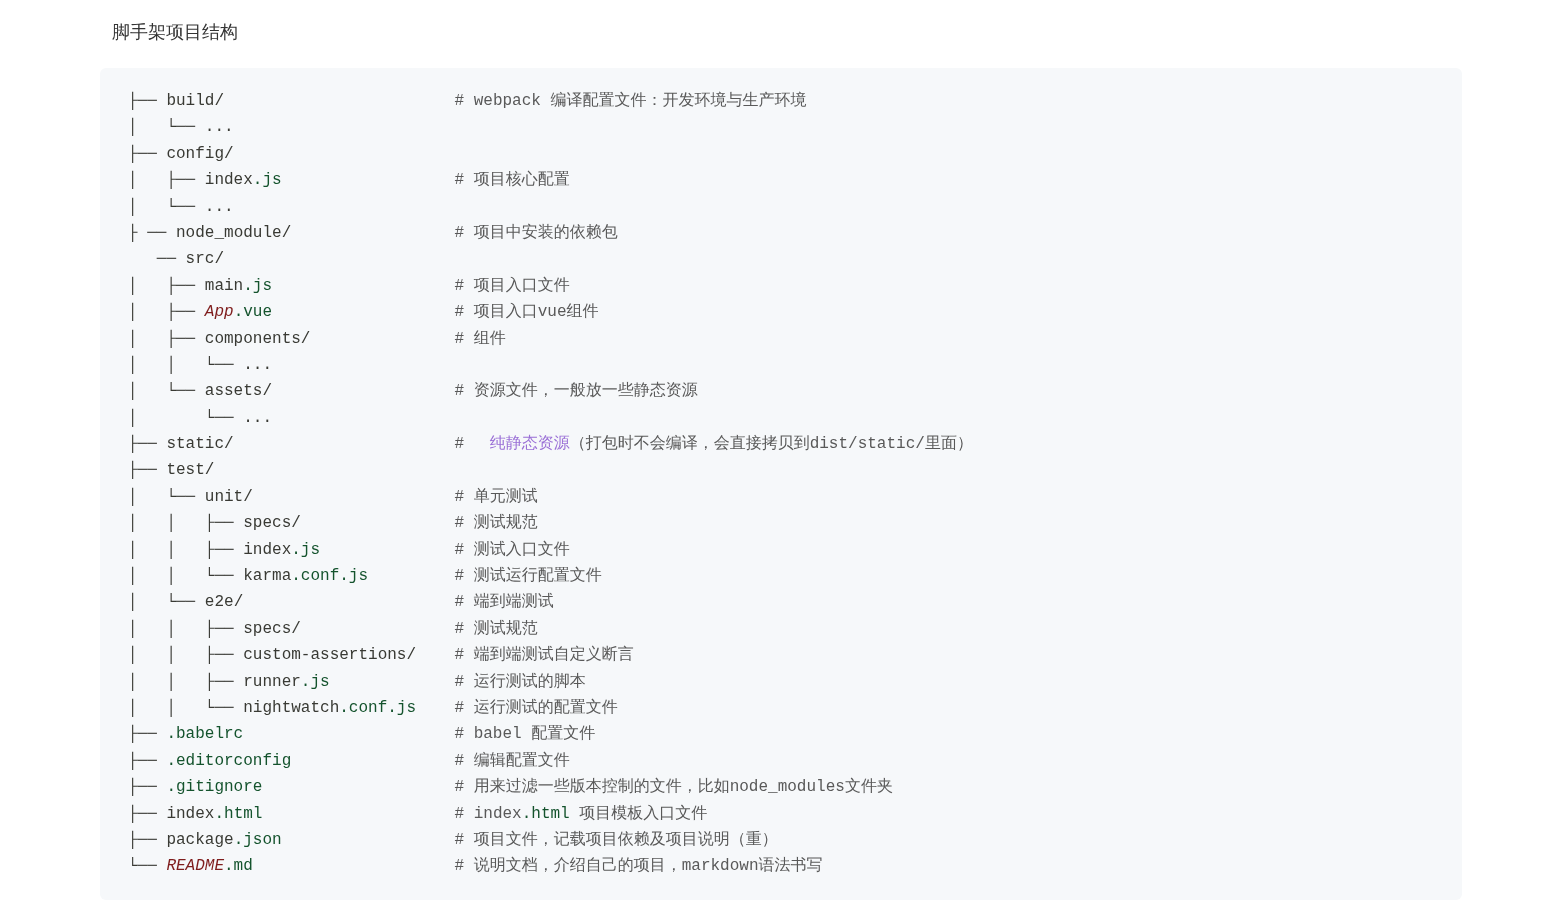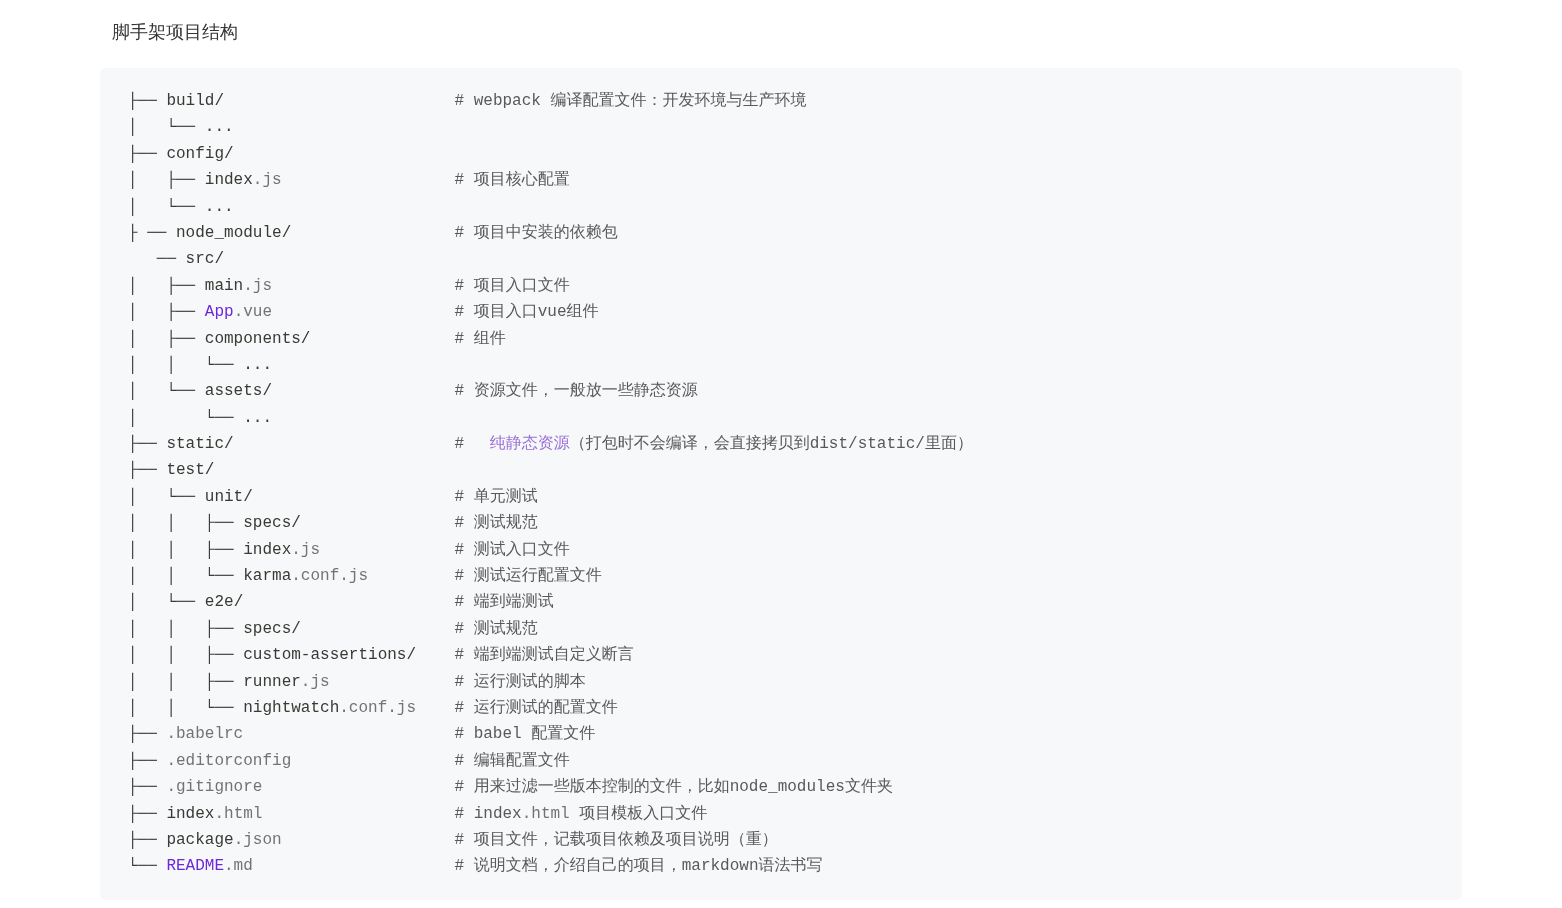--- a/index.html
+++ b/index.html
@@ -22,22 +22,22 @@
       background: #f6f8fa;
       border-radius: 6px;
       padding: 20px 28px;
       font-family: "SFMono-Regular", Consolas, "Liberation Mono", Menlo, monospace;
       font-size: 16px;
       line-height: 1.65;
       color: #393a34;
       white-space: pre;
       overflow-x: auto;
     }
-    .code-block .attr { color: #737373; }
-    .code-block .str { color: #6d28d9; }
+    .code-block .attr { color: #14532d; }
+    .code-block .str { color: #7f1d1d; font-style: italic; }
     .code-block .hl { color: #9a6fd6; margin-left: 16px; }
     .code-block .path { color: #393a34; }
     .code-block .cmt { color: #595959; }
   </style>
 </head>
 <body>
 
 <div class="container">
   <h2 class="heading">脚手架项目结构</h2>
   <div class="code-block" id="tree-target"><div><span class="path">├── </span><span class="path">build</span><span class="path">/                        </span><span class="cmt"># webpack 编译配置文件：开发环境与生产环境</span></div><div><span class="path">│   └── ...</span></div><div><span class="path">├── </span><span class="path">config</span><span class="path">/</span></div><div><span class="path">│   ├── index</span><span class="attr">.js</span><span class="path">                  </span><span class="cmt"># 项目核心配置</span></div><div><span class="path">│   └── ...</span></div><div><span class="path">├ ── </span><span class="path">node_module</span><span class="path">/                 </span><span class="cmt"># 项目中安装的依赖包</span></div><div><span class="path">   ── </span><span class="path">src</span><span class="path">/</span></div><div><span class="path">│   ├── main</span><span class="attr">.js</span><span class="path">                   </span><span class="cmt"># 项目入口文件</span></div><div><span class="path">│   ├── </span><span class="str">App</span><span class="attr">.vue</span><span class="path">                   </span><span class="cmt"># 项目入口vue组件</span></div><div><span class="path">│   ├── components</span><span class="path">/               </span><span class="cmt"># 组件</span></div><div><span class="path">│   │   └── ...</span></div><div><span class="path">│   └── assets</span><span class="path">/                   </span><span class="cmt"># 资源文件，一般放一些静态资源</span></div><div><span class="path">│       └── ...</span></div><div><span class="path">├── </span><span class="path">static</span><span class="path">/                       </span><span class="cmt"># </span><span class="hl">纯静态资源</span><span class="cmt">（打包时不会编译，会直接拷贝到dist/static/里面）</span></div><div><span class="path">├── </span><span class="path">test</span><span class="path">/</span></div><div><span class="path">│   └── unit</span><span class="path">/                     </span><span class="cmt"># 单元测试</span></div><div><span class="path">│   │   ├── specs</span><span class="path">/                </span><span class="cmt"># 测试规范</span></div><div><span class="path">│   │   ├── index</span><span class="attr">.js</span><span class="path">              </span><span class="cmt"># 测试入口文件</span></div><div><span class="path">│   │   └── karma</span><span class="attr">.conf</span><span class="attr">.js</span><span class="path">         </span><span class="cmt"># 测试运行配置文件</span></div><div><span class="path">│   └── e2e</span><span class="path">/                      </span><span class="cmt"># 端到端测试</span></div><div><span class="path">│   │   ├── specs</span><span class="path">/                </span><span class="cmt"># 测试规范</span></div><div><span class="path">│   │   ├── custom-assertions</span><span class="path">/    </span><span class="cmt"># 端到端测试自定义断言</span></div><div><span class="path">│   │   ├── runner</span><span class="attr">.js</span><span class="path">             </span><span class="cmt"># 运行测试的脚本</span></div><div><span class="path">│   │   └── nightwatch</span><span class="attr">.conf</span><span class="attr">.js</span><span class="path">    </span><span class="cmt"># 运行测试的配置文件</span></div><div><span class="path">├── </span><span class="attr">.babelrc</span><span class="path">                      </span><span class="cmt"># babel 配置文件</span></div><div><span class="path">├── </span><span class="attr">.editorconfig</span><span class="path">                 </span><span class="cmt"># 编辑配置文件</span></div><div><span class="path">├── </span><span class="attr">.gitignore</span><span class="path">                    </span><span class="cmt"># 用来过滤一些版本控制的文件，比如node_modules文件夹</span></div><div><span class="path">├── index</span><span class="attr">.html</span><span class="path">                    </span><span class="cmt"># index</span><span class="attr">.html</span><span class="cmt"> 项目模板入口文件</span></div><div><span class="path">├── package</span><span class="attr">.json</span><span class="path">                  </span><span class="cmt"># 项目文件，记载项目依赖及项目说明（重）</span></div><div><span class="path">└── </span><span class="str">README</span><span class="attr">.md</span><span class="path">                     </span><span class="cmt"># 说明文档，介绍自己的项目，markdown语法书写</span></div></div>

